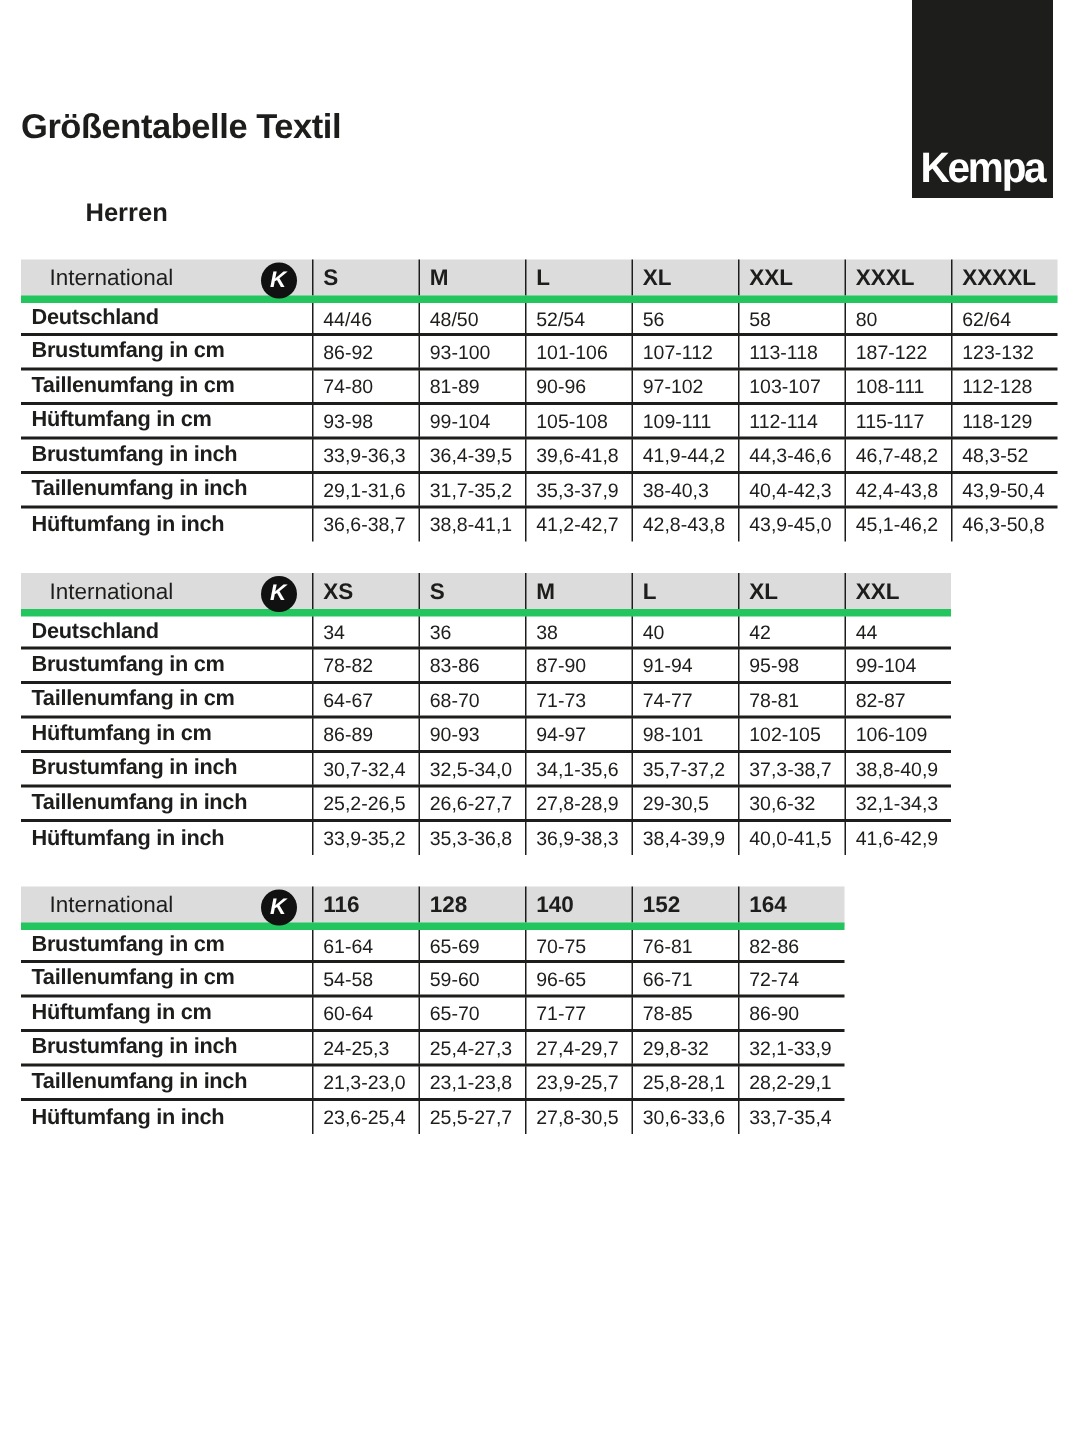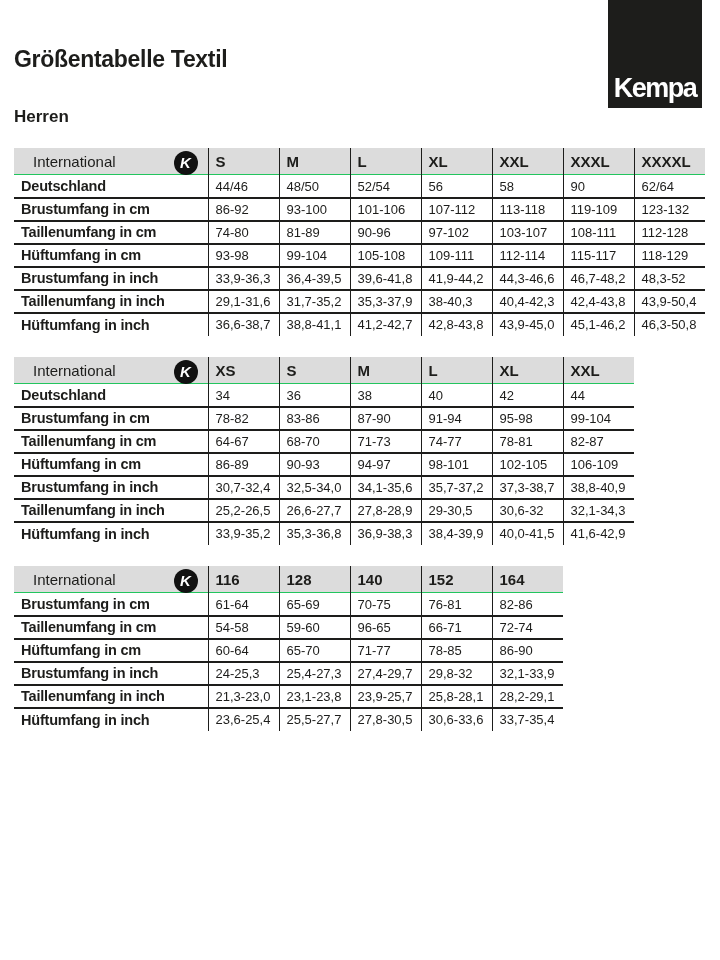--- a/index.html
+++ b/index.html
@@ -10,51 +10,51 @@
     font-family: "Liberation Sans", "DejaVu Sans", sans-serif;
     position: relative;
     overflow: hidden;
   }
   
   .logo-box {
     position: absolute;
     top: 0;
     right: 18px;
     width: 94px;
-    height: 108px;
+    height: 132px;
     background: #1d1d1b;
     display: flex;
     align-items: flex-end;
     justify-content: center;
     margin-left: 16px;
   }
   .logo-text {
     color: #ffffff;
     font-weight: 700;
     font-size: 27px;
     letter-spacing: -1.5px;
     line-height: 1;
     padding-bottom: 6px;
     transform: scaleY(1.05);
   }
   
   .page { padding: 0 14px; }
   .page-title {
-    padding-top: 47px;
+    padding-top: 72px;
     font-size: 23px;
     font-weight: 700;
     letter-spacing: -0.3px;
     line-height: 1.1;
   }
   .section-heading {
     font-size: 17px;
     font-weight: 700;
     line-height: 1.1;
   }
-  .mt-herren  { margin-top: 36px; }
+  .mt-herren  { margin-top: 36px; margin-left: 43px; }
   .mt-damen   { margin-top: 46px; }
   .mt-kinder  { margin-top: 48px; }
   .table-wrap { margin-top: 21px; }
 
   
   table.size-table {
     border-collapse: collapse;
     table-layout: fixed;
   }
   table.size-table col.label-col { width: 194px; }
@@ -95,21 +95,21 @@
     font-size: 15px;
     line-height: 24px;
     text-align: center;
     flex: 0 0 24px;
     transform: translateY(2px);
   }
   table.size-table tbody tr {
     border-top: 2px solid #1d1d1b;
   }
   table.size-table tbody tr:first-child {
-    border-top: 1px solid #22c55e;
+    border-top: 5px solid #22c55e;
   }
   table.size-table tbody th {
     height: 23px;
     text-align: left;
     vertical-align: middle;
     font-size: 14.5px;
     font-weight: 700;
     padding: 0 0 0 7px;
     letter-spacing: -0.2px;
   }
@@ -168,31 +168,31 @@
           </tr>
         </thead>
         <tbody>
           <tr>
             <th>Deutschland</th>
             <td>44/46</td>
             <td>48/50</td>
             <td>52/54</td>
             <td>56</td>
             <td>58</td>
-            <td>90</td>
+            <td>80</td>
             <td>62/64</td>
           </tr>
           <tr>
             <th>Brustumfang in cm</th>
             <td>86-92</td>
             <td>93-100</td>
             <td>101-106</td>
             <td>107-112</td>
             <td>113-118</td>
-            <td>119-109</td>
+            <td>187-122</td>
             <td>123-132</td>
           </tr>
           <tr>
             <th>Taillenumfang in cm</th>
             <td>74-80</td>
             <td>81-89</td>
             <td>90-96</td>
             <td>97-102</td>
             <td>103-107</td>
             <td>108-111</td>

